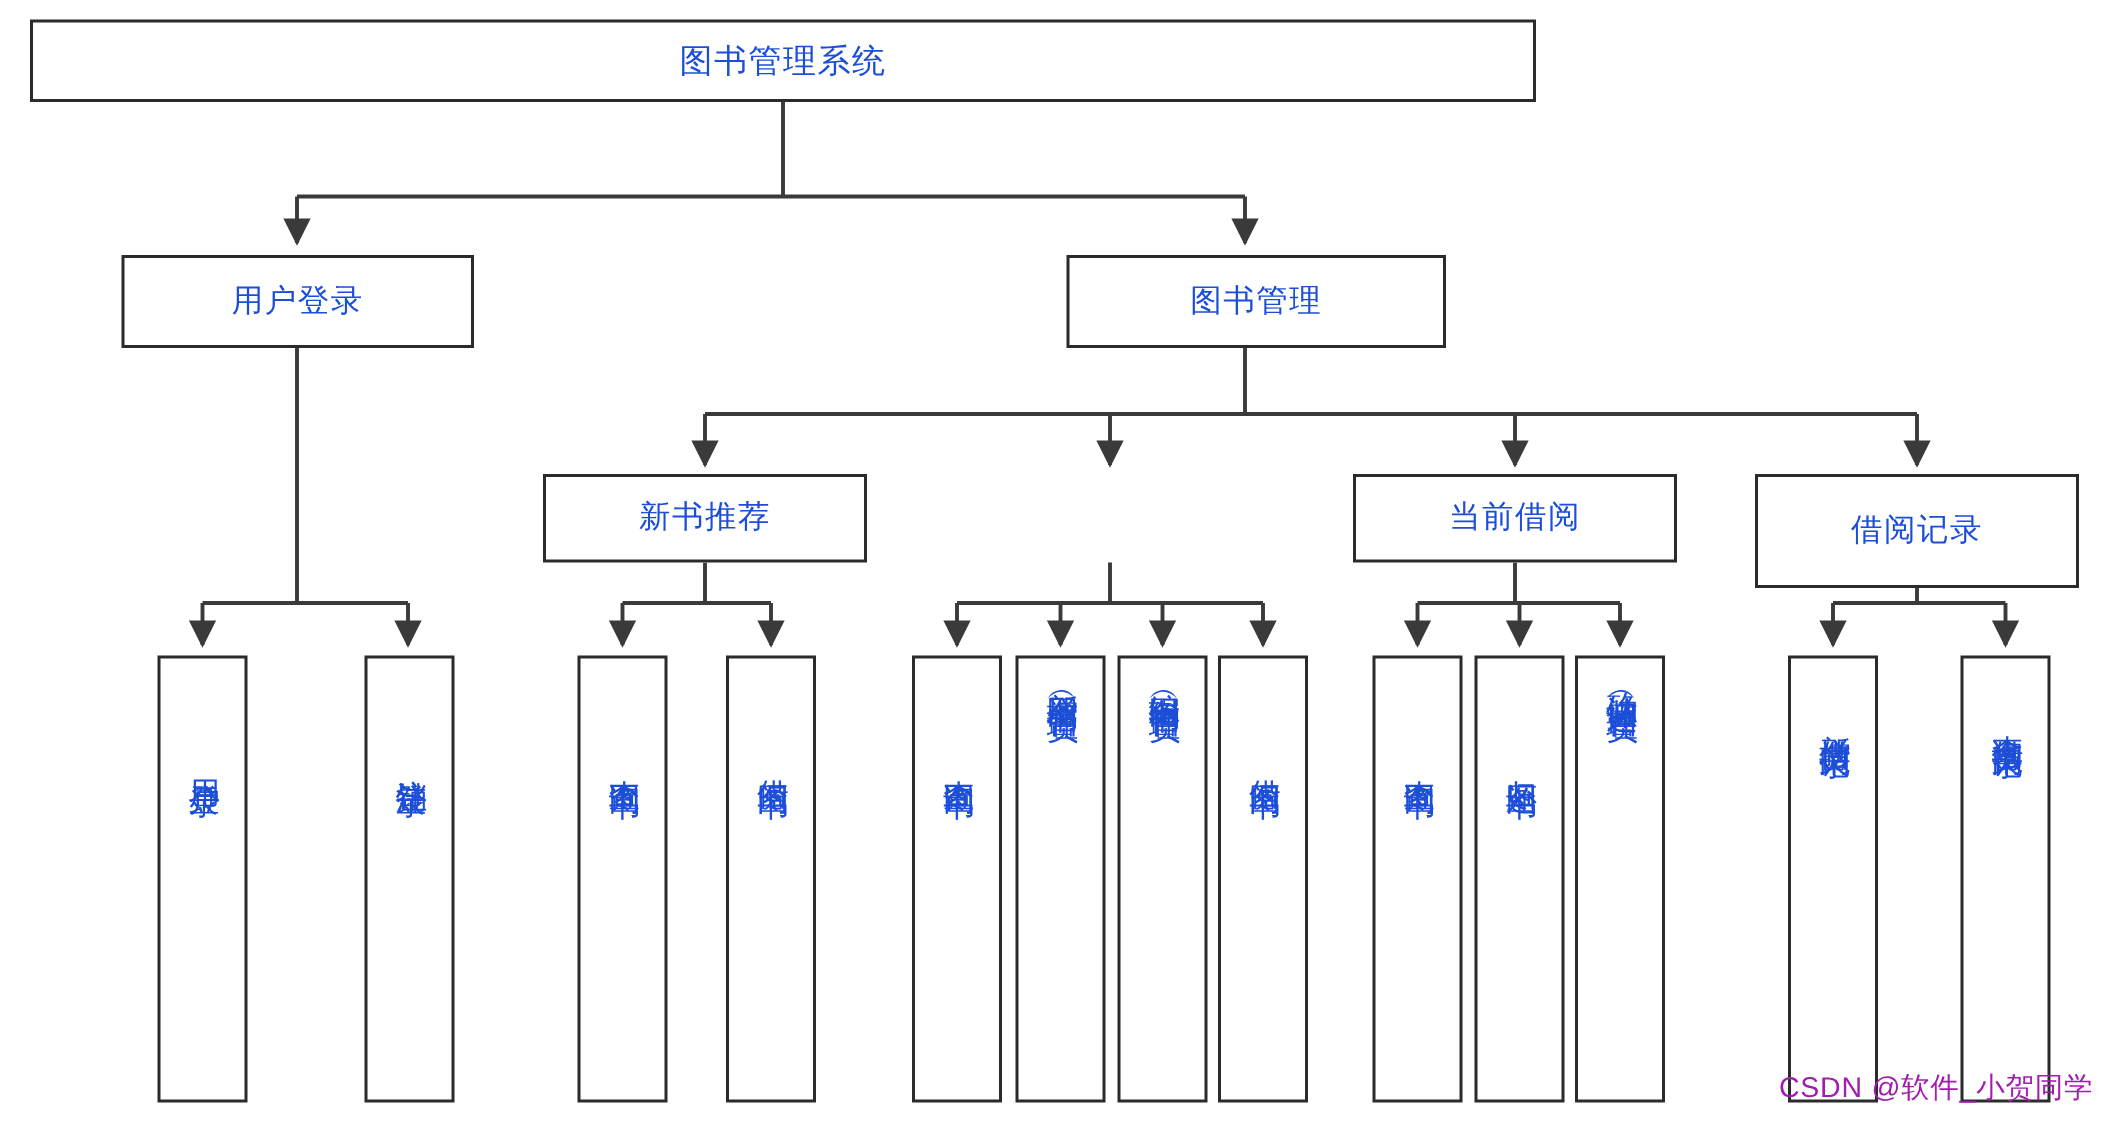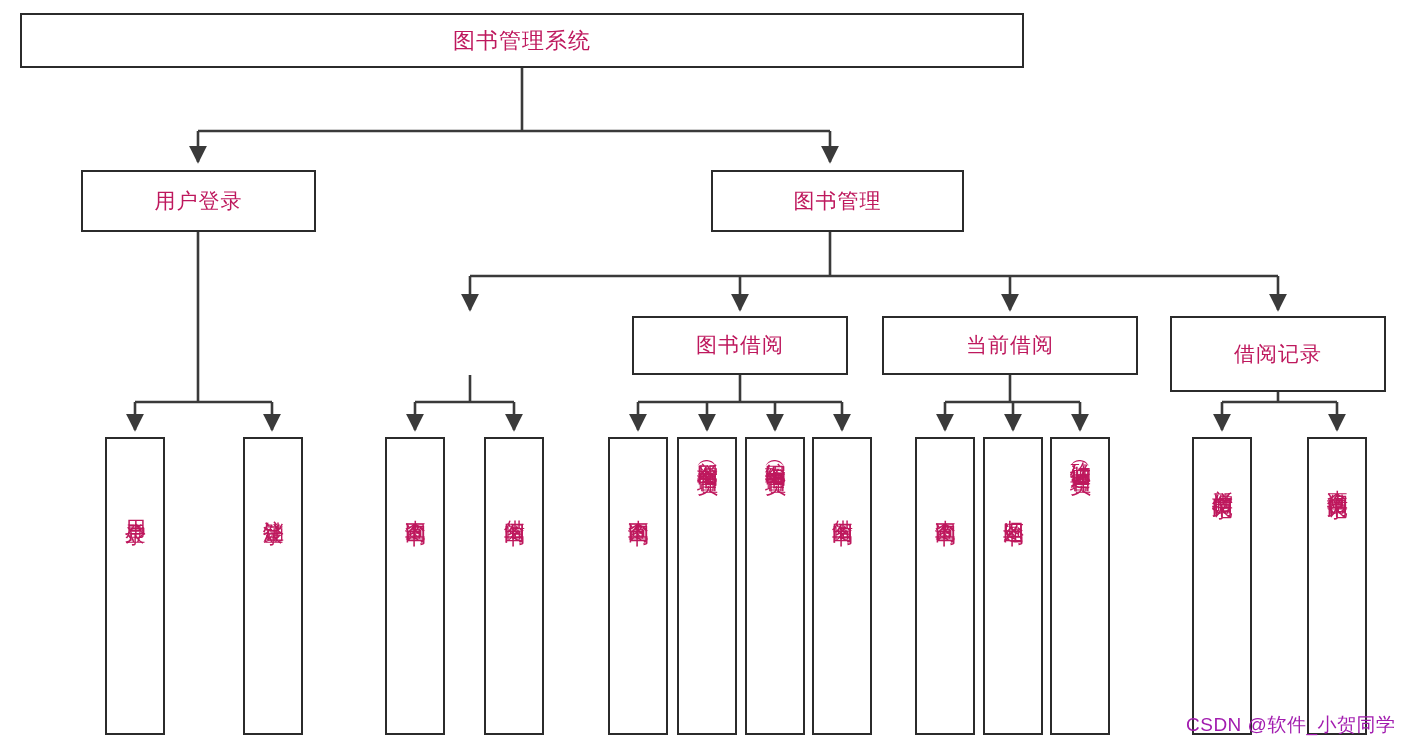--- a/index.html
+++ b/index.html
@@ -23,21 +23,21 @@
     border:2.5px solid #2b2b2b;
     display:flex;
     align-items:center;
     justify-content:center;
     text-align:center;
   }
   .node .label{
     font-size:21px;
     line-height:1.25;
     letter-spacing:1px;
-    color:#be185d;
+    color:#1d4ed8;
     white-space:nowrap;
     text-align:right;
   }
   .node.root .label{font-size:22px;}
   
   .node.vertical{
     align-items:flex-start;
     justify-content:center;
     padding-top:6px;
   }
@@ -134,24 +134,24 @@
     <span class="label">图书管理系统</span>
   </div>
 
   <div class="node" style="left:81px;top:170px;width:235px;height:62px;">
     <span class="label">用户登录</span>
   </div>
   <div class="node" style="left:711px;top:170px;width:253px;height:62px;">
     <span class="label">图书管理</span>
   </div>
 
-  <div class="node" style="left:632px;top:316px;width:216px;height:59px;">
-    <span class="label">图书借阅</span>
-  </div>
-  <div class="node" style="left:882px;top:316px;width:256px;height:59px;">
+  <div class="node" style="left:362px;top:316px;width:216px;height:59px;">
+    <span class="label">新书推荐</span>
+  </div>
+  <div class="node" style="left:902px;top:316px;width:216px;height:59px;">
     <span class="label">当前借阅</span>
   </div>
   <div class="node" style="left:1170px;top:316px;width:216px;height:76px;">
     <span class="label">借阅记录</span>
   </div>
 
   <div class="node vertical mid" style="left:105px;top:437px;width:60px;height:298px;">
     <span class="label">用户登录</span>
   </div>
   <div class="node vertical mid" style="left:243px;top:437px;width:60px;height:298px;">

